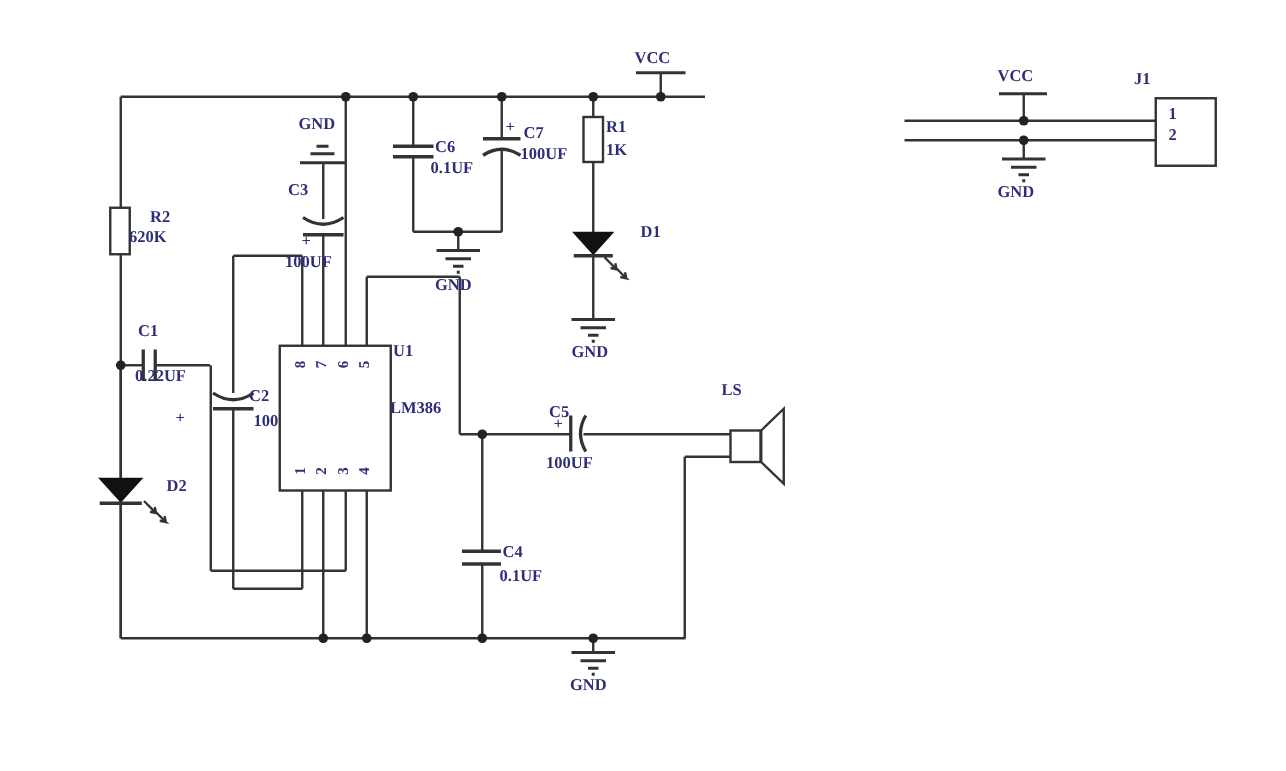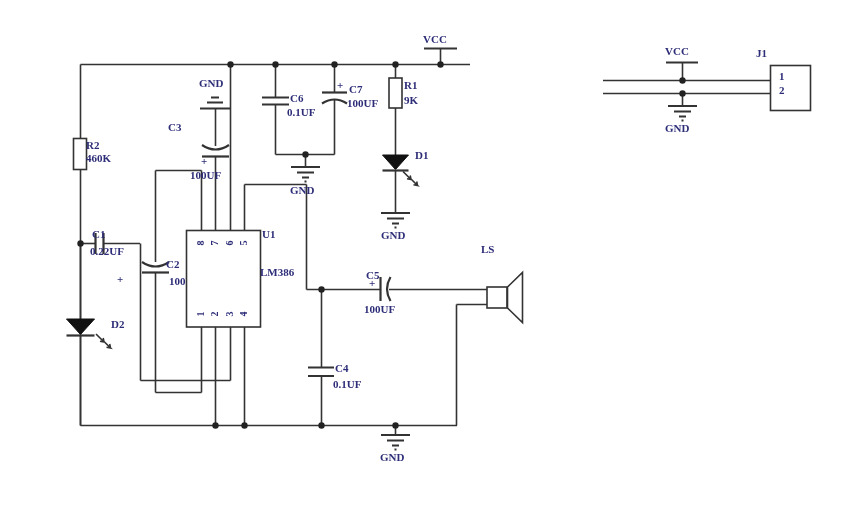--- a/index.html
+++ b/index.html
@@ -179,47 +179,47 @@
       <circle cx="244.5" cy="425.5" r="3.2"></circle>
       <circle cx="321.5" cy="425.5" r="3.2"></circle>
       <circle cx="395.5" cy="425.5" r="3.2"></circle>
       <circle cx="682.5" cy="80.5" r="3.2"></circle>
       <circle cx="682.5" cy="93.5" r="3.2"></circle>
     </g>
   </svg>
 
   <span class="lbl" style="left:423px;top:33px">VCC</span>
 
-  <span class="lbl" style="left:86px;top:139px">R2</span>
-  <span class="lbl" style="left:86px;top:152px">460K</span>
-
-  <span class="lbl" style="left:92px;top:228px">C1</span>
+  <span class="lbl" style="left:100px;top:139px">R2</span>
+  <span class="lbl" style="left:86px;top:152px">620K</span>
+
+  <span class="lbl" style="left:92px;top:215px">C1</span>
   <span class="lbl" style="left:90px;top:245px">0.22UF</span>
 
   <span class="lbl" style="left:111px;top:318px">D2</span>
 
   <span class="lbl" style="left:117px;top:273px">+</span>
   <span class="lbl" style="left:166px;top:258px">C2</span>
 
   <span class="lbl" style="left:199px;top:77px">GND</span>
-  <span class="lbl" style="left:168px;top:121px">C3</span>
+  <span class="lbl" style="left:192px;top:121px">C3</span>
   <span class="lbl" style="left:201px;top:155px">+</span>
   <span class="lbl" style="left:190px;top:169px">100UF</span>
 
   <span class="lbl" style="left:290px;top:92px">C6</span>
   <span class="lbl" style="left:287px;top:106px">0.1UF</span>
 
   <span class="lbl" style="left:337px;top:79px">+</span>
   <span class="lbl" style="left:349px;top:83px">C7</span>
   <span class="lbl" style="left:347px;top:97px">100UF</span>
   <span class="lbl" style="left:290px;top:184px">GND</span>
 
   <span class="lbl" style="left:404px;top:79px">R1</span>
-  <span class="lbl" style="left:404px;top:94px">9K</span>
-  <span class="lbl" style="left:415px;top:149px">D1</span>
+  <span class="lbl" style="left:404px;top:94px">1K</span>
+  <span class="lbl" style="left:427px;top:149px">D1</span>
   <span class="lbl" style="left:381px;top:229px">GND</span>
 
   <span class="lbl" style="left:262px;top:228px">U1</span>
   <span class="lbl" style="left:260px;top:266px">LM386</span>
 
   <span class="pin" style="left:194px;top:236px">8</span>
   <span class="pin" style="left:208px;top:236px">7</span>
   <span class="pin" style="left:223px;top:236px">6</span>
   <span class="pin" style="left:237px;top:236px">5</span>
   <span class="pin" style="left:194px;top:307px">1</span>
@@ -227,21 +227,21 @@
   <span class="pin" style="left:223px;top:307px">3</span>
   <span class="pin" style="left:237px;top:307px">4</span>
 
   <span class="lbl" style="left:335px;top:362px">C4</span>
   <span class="lbl" style="left:333px;top:378px">0.1UF</span>
 
   <span class="lbl" style="left:366px;top:269px">C5</span>
   <span class="lbl" style="left:369px;top:277px">+</span>
   <span class="lbl" style="left:364px;top:303px">100UF</span>
 
-  <span class="lbl" style="left:481px;top:243px">LS</span>
+  <span class="lbl" style="left:481px;top:254px">LS</span>
   <span class="lbl" style="left:380px;top:451px">GND</span>
 
   <span class="lbl" style="left:665px;top:45px">VCC</span>
   <span class="lbl" style="left:665px;top:122px">GND</span>
   <span class="lbl" style="left:756px;top:47px">J1</span>
   <span class="lbl" style="left:779px;top:70px">1</span>
   <span class="lbl" style="left:779px;top:84px">2</span>
 
 </div>
 

